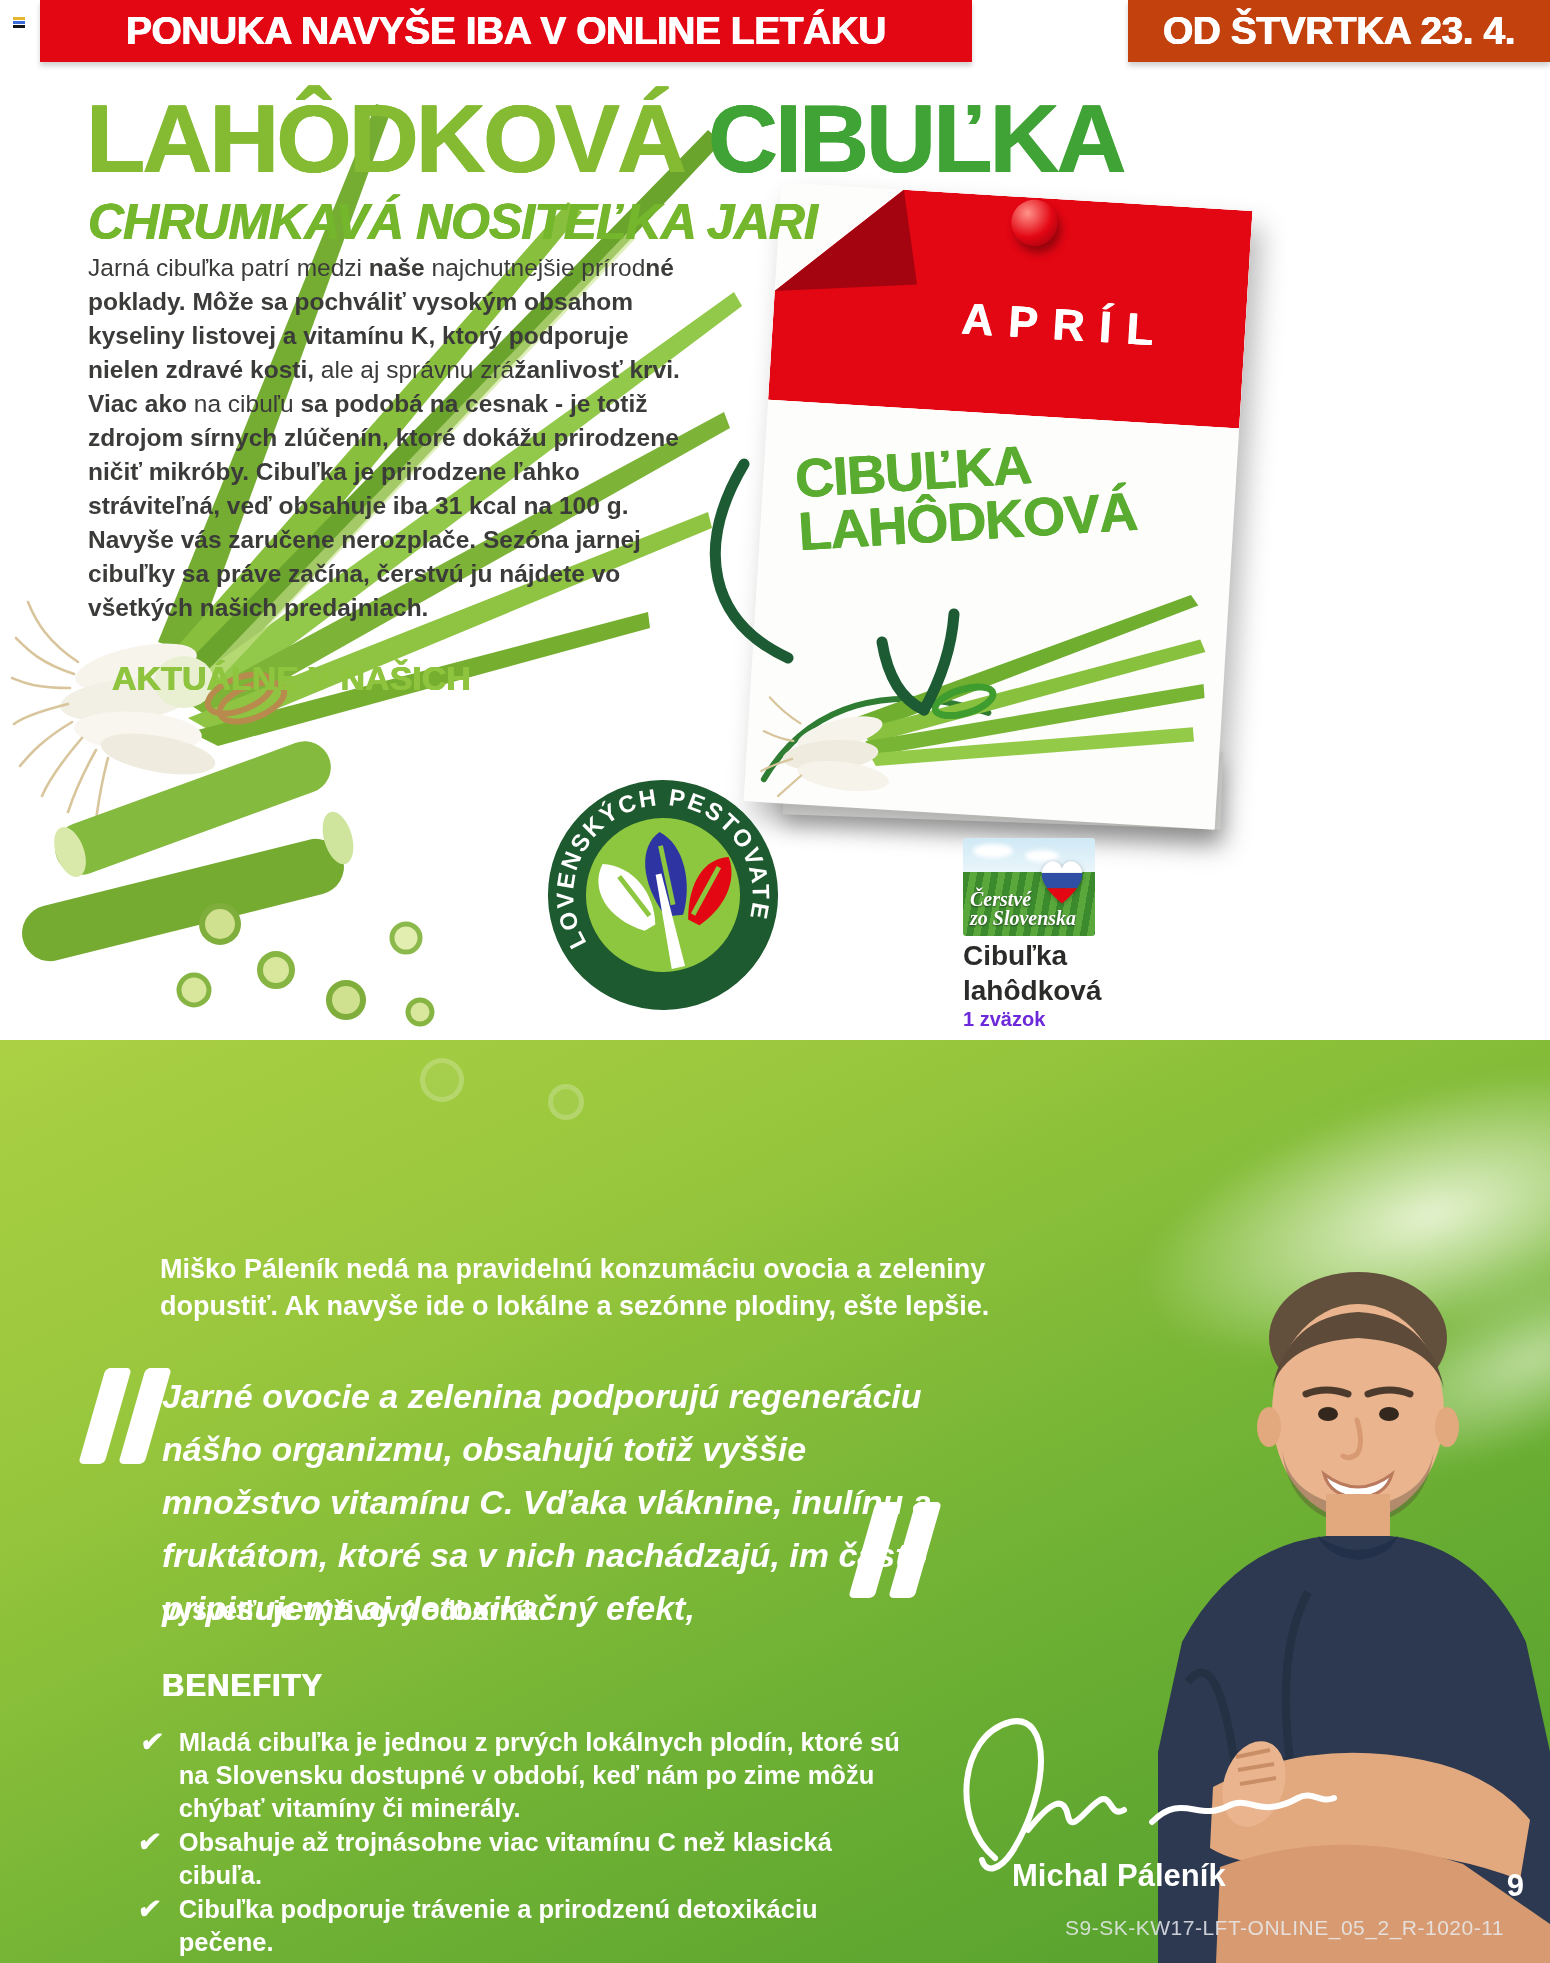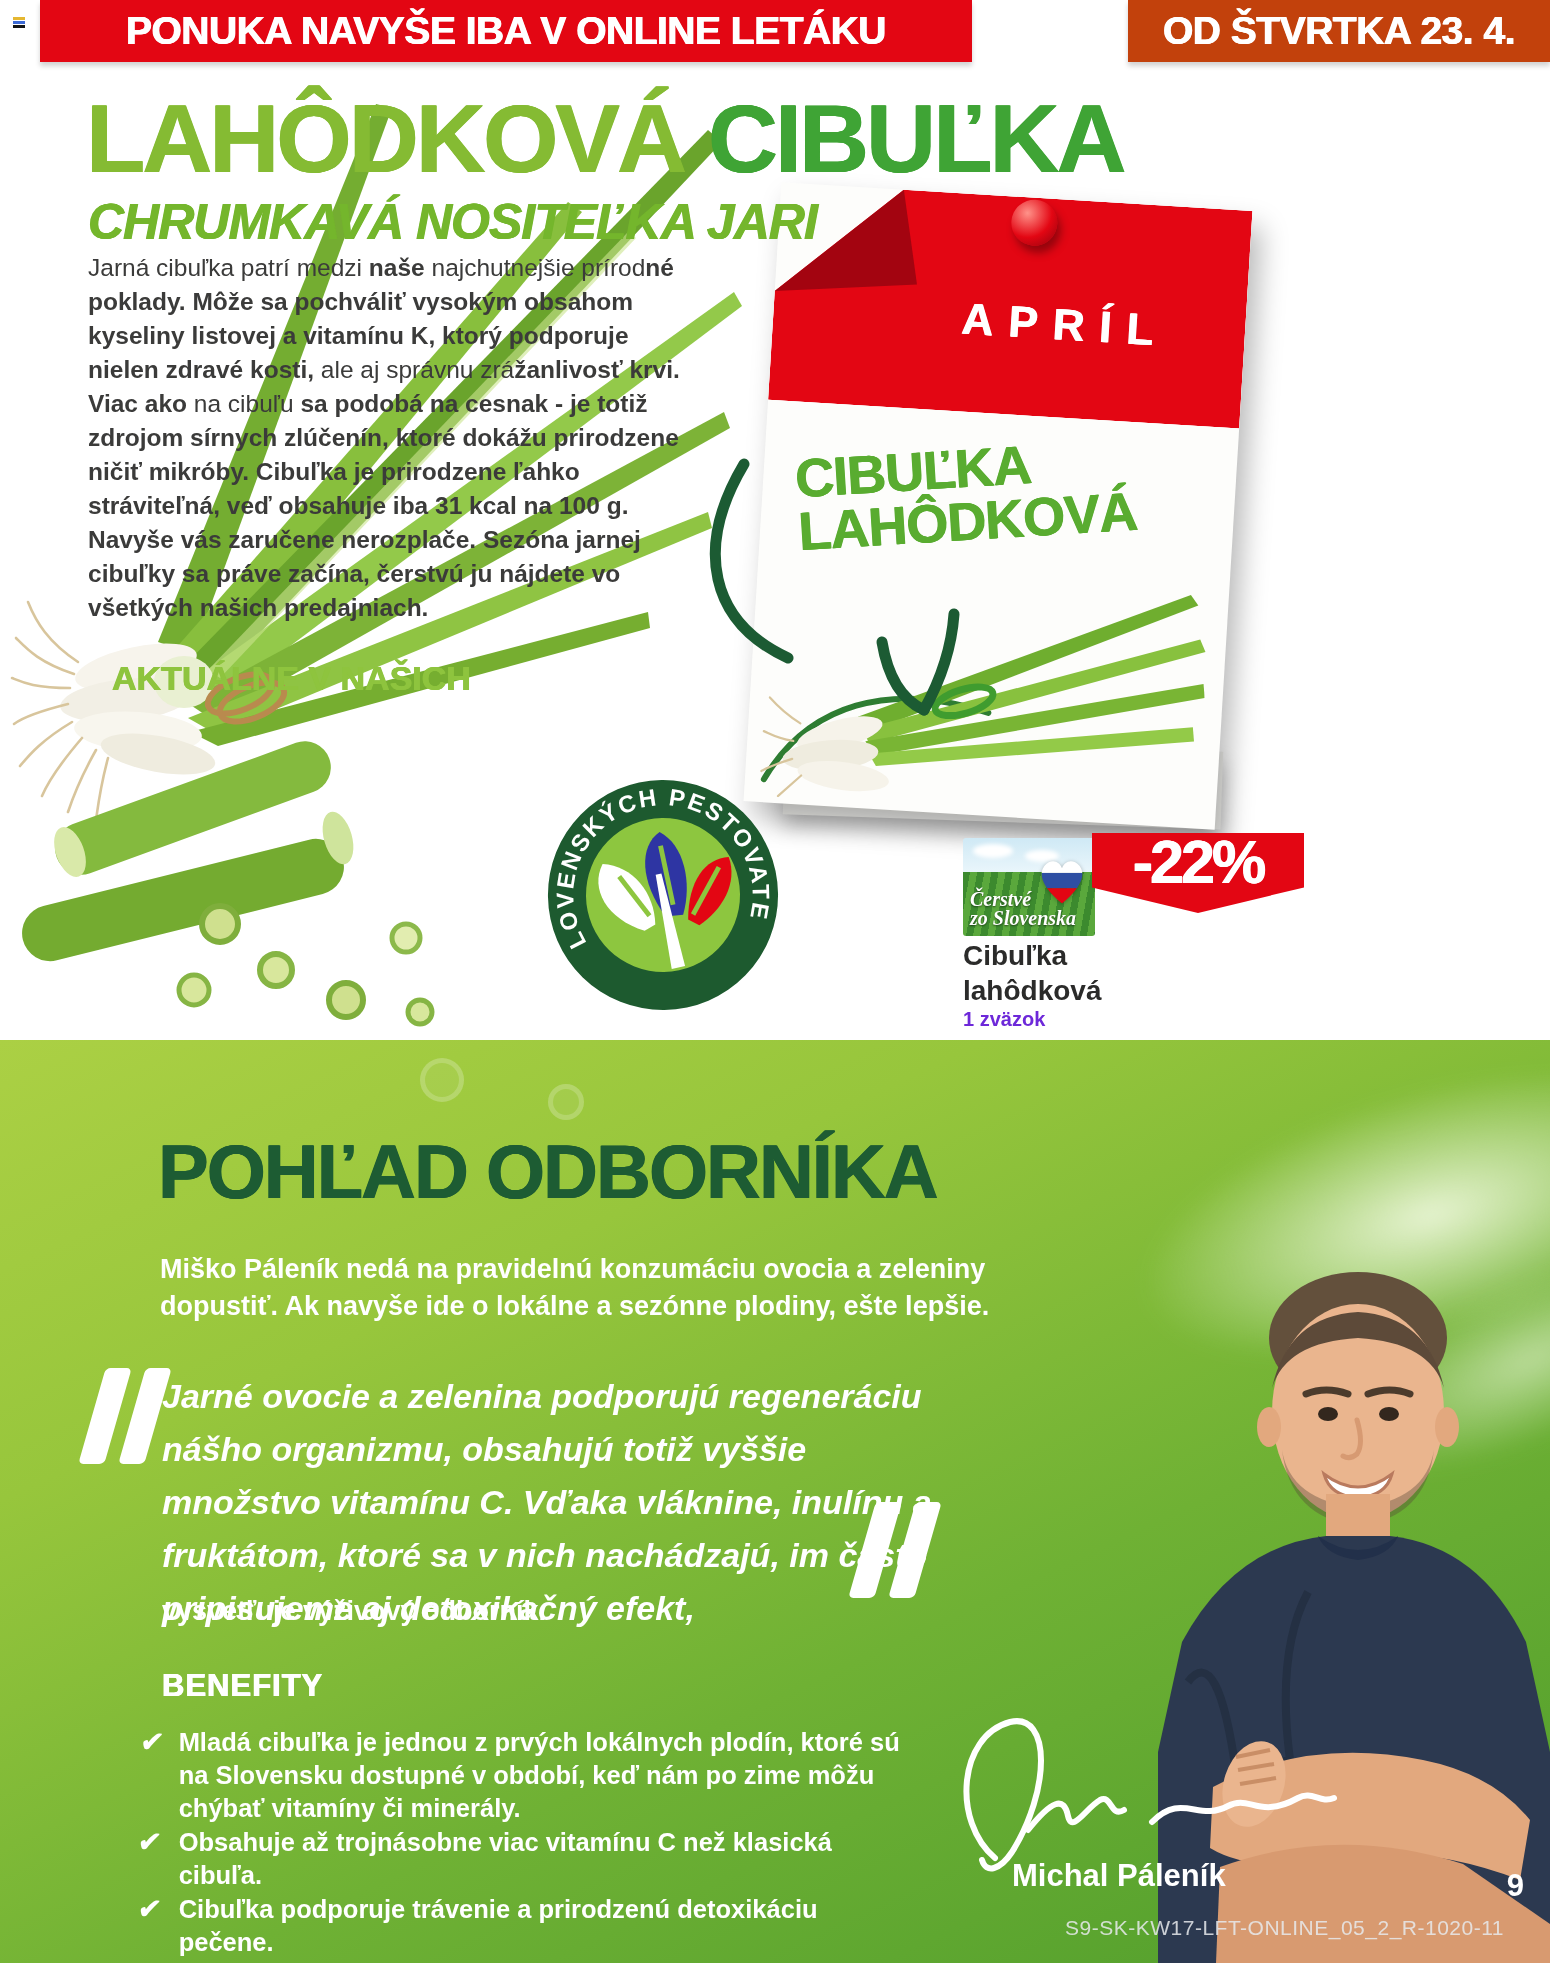--- a/index.html
+++ b/index.html
@@ -253,23 +253,20 @@
       <div>zo Slovenska</div>
     </div>
   </div>
   <div class="abs prod-name">
     <div>Cibuľka</div>
     <div>lahôdková</div>
   </div>
   <div class="abs prod-unit">1 zväzok</div>
 
   <div class="abs price-tag">
-    <div class="pt-top">
-      <div class="pt-discount heavy">-22%</div>
-    </div>
   </div>
 
   <div class="abs expert">
     <div class="leaf-blur"></div>
     <div class="leaf-blur2"></div>
     <div class="bit" style="left:420px;top:18px;width:34px;height:34px;"></div>
     <div class="bit" style="left:548px;top:44px;width:26px;height:26px;"></div>
 
     <svg class="person" viewBox="0 0 392 751">
       <ellipse cx="200" cy="126" rx="89" ry="66" fill="#63503c"></ellipse>
@@ -287,21 +284,20 @@
       <rect x="168" y="282" width="64" height="52" fill="#e2a87e"></rect>
       <path d="M24,430 Q76,334 168,324 L232,324 Q322,334 368,430 L392,540 L392,751 L0,751 L0,540 Z" fill="#2c3950"></path>
       <path d="M160,324 Q200,352 240,324 Q232,344 200,348 Q168,344 160,324 Z" fill="#22304a"></path>
       <path d="M30,470 Q60,430 78,560 L132,548 Q118,440 150,380" stroke="#243043" stroke-width="8" fill="none"></path>
       <path d="M55,575 Q150,525 265,548 Q335,562 372,608 L362,668 Q258,628 160,648 Q92,660 52,636 Z" fill="#e2a87e"></path>
       <path d="M62,655 Q180,612 305,652 L392,712 L392,751 L58,751 Z" fill="#d89a70"></path>
       <ellipse cx="96" cy="572" rx="30" ry="44" transform="rotate(18 96 572)" fill="#eab58e"></ellipse>
       <path d="M78,545 L112,538 M80,558 L116,552 M82,572 L118,566" stroke="#c98e66" stroke-width="4" fill="none"></path>
     </svg>
 
-    <div class="ex-h heavy">POHĽAD ODBORNÍKA</div>
     <div class="ex-intro">Miško Páleník nedá na pravidelnú konzumáciu ovocia a zeleniny dopustiť. Ak navyše ide o lokálne a sezónne plodiny, ešte lepšie.</div>
 
     <div class="qmark q-open">
         <i></i>
         <i></i>
       </div>
     <div class="ex-quote">Jarné ovocie a zelenina podporujú regeneráciu nášho organizmu, obsahujú totiž vyššie množstvo vitamínu C. Vďaka vláknine, inulínu a fruktátom, ktoré sa v nich nachádzajú, im často pripisujeme aj detoxikačný efekt,</div>
     <div class="qmark q-close">
         <i></i>
         <i></i>

